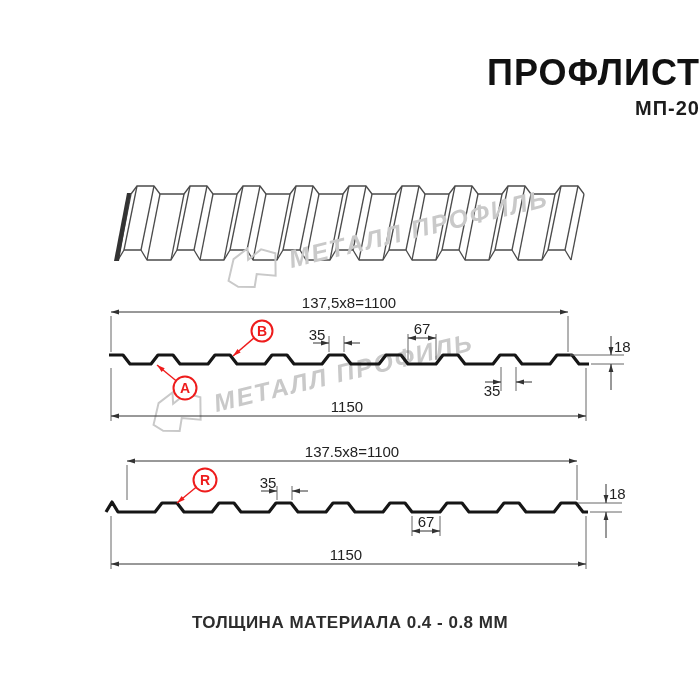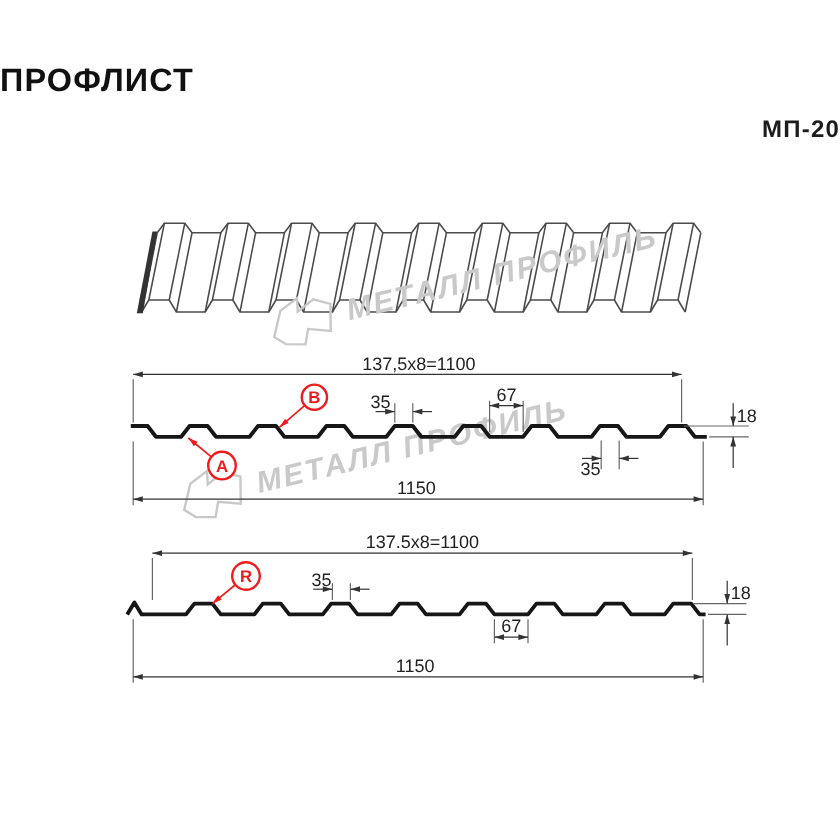--- a/index.html
+++ b/index.html
@@ -1,19 +1,19 @@
 <!DOCTYPE html>
 <html><head>
 <meta charset="utf-8">
 <style>
   html,body{margin:0;padding:0;background:#fff;}
   .canvas{position:relative;width:700px;height:700px;background:#fff;overflow:hidden;
           font-family:"Liberation Sans",sans-serif;}
-  .title{position:absolute;left:0;right:0;top:52px;text-align:left;
-         font-size:27px;font-weight:800;letter-spacing:1px;color:#111;}
+  .title{position:absolute;left:0;right:0;top:52px;text-align:right;
+         font-size:36px;font-weight:800;letter-spacing:1px;color:#111;}
   .subtitle{position:absolute;left:0;right:0;top:97px;text-align:right;
          font-size:20px;font-weight:700;letter-spacing:1px;color:#1c1c1c;}
   .footer-note{position:absolute;left:0;right:0;top:613px;text-align:center;
          font-size:17px;font-weight:700;letter-spacing:.5px;color:#2d2d2d;}
   .layer{position:absolute;inset:0;}
   .wm{position:absolute;display:flex;align-items:center;gap:8px;
       transform-origin:left center;pointer-events:none;}
   .wm span{font-size:25px;font-weight:bold;font-style:italic;letter-spacing:2px;
       color:#c9c9c9;white-space:nowrap;}
   #wm1{left:223px;top:252px;transform:rotate(-13.5deg);}
@@ -175,13 +175,14 @@
         </g>
         <g>
           <line x1="196.11364807295982" y1="487.29950336864016" x2="177" y2="503" stroke="#ee1c1c" stroke-width="1.4"></line>
           <polygon points="177,503 184.70518465226593,499.7766276239804 181.65843542013783,496.0675416022593" fill="#ee1c1c"></polygon>
           <circle cx="205" cy="480" r="11.5" fill="#fff" stroke="#ee1c1c" stroke-width="2"></circle>
           <text x="205" y="485" text-anchor="middle" font-size="14" font-weight="bold" fill="#ee1c1c">R</text>
         </g>
       </g>
     </svg>
 
+  <div class="footer-note">ТОЛЩИНА МАТЕРИАЛА 0.4 - 0.8 ММ</div>
 </div>
 
 </body></html>

